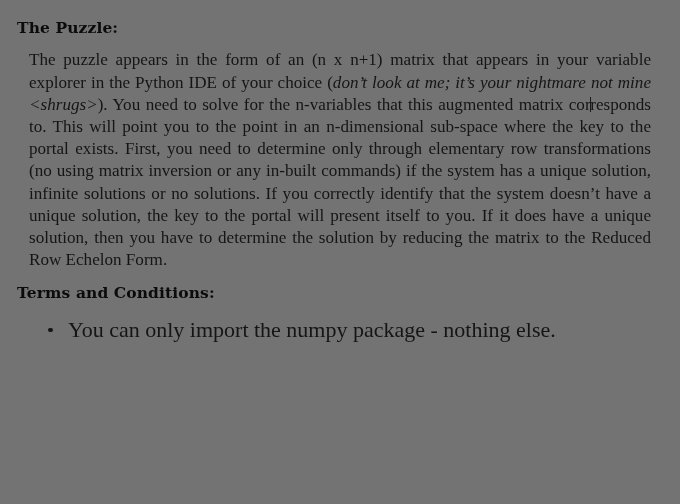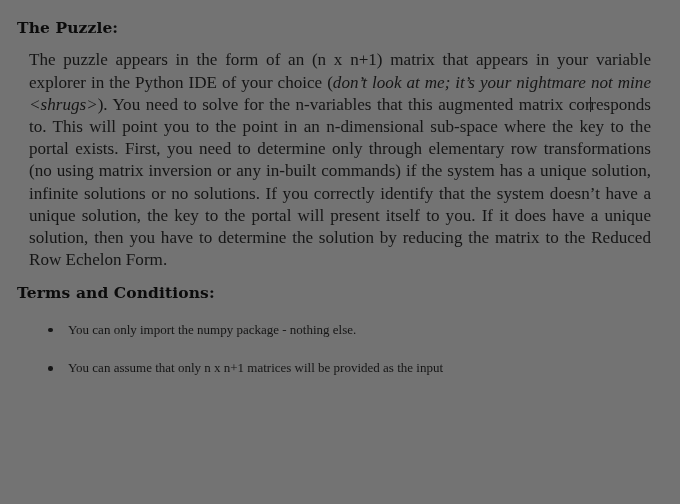--- a/index.html
+++ b/index.html
@@ -67,26 +67,26 @@
 
   .bullets {
     list-style: none;
     margin: 8px 0 0 0;
     padding: 0;
   }
 
   .bullets li {
     position: relative;
     padding-left: 51px;
-    font-size: 13px;
+    font-size: 22px;
     line-height: 22.2px;
     text-align: justify;
     text-justify: inter-word;
     color: #151515;
-    margin: 16px 0 0 0;
+    margin: 7px 0 0 0;
   }
 
   .bullets li::before {
     content: "";
     position: absolute;
     left: 31px;
     top: 9px;
     width: 4.6px;
     height: 4.6px;
     background: #151515;
@@ -107,16 +107,15 @@
   <h2 class="heading heading-1">The Puzzle:</h2>
 
   <p class="para para-1">
     <span class="txt">The puzzle appears in the form of an (n x n+1) matrix that appears in your variable explorer in the Python IDE of your choice (</span><em>don’t look at me; it’s your nightmare not mine &lt;shrugs&gt;</em><span class="txt">). You need to solve for the n-variables that this augmented matrix cor</span><span class="caret"></span><span class="txt">responds to. This will point you to the point in an n-dimensional sub-space where the key to the portal exists. First, you need to determine only through elementary row transformations (no using matrix inversion or any in-built commands) if the system has a unique solution, infinite solutions or no solutions. If you correctly identify that the system doesn’t have a unique solution, the key to the portal will present itself to you. If it does have a unique solution, then you have to determine the solution by reducing the matrix to the Reduced Row Echelon Form.</span>
   </p>
 
   <h2 class="heading heading-2">Terms and Conditions:</h2>
 
   <ul class="bullets">
     <li><span>You can only import the numpy package - nothing else.</span></li>
-    <li><span>You can assume that only n x n+1 matrices will be provided as the input</span></li>
   </ul>
 
 </div>
 
 </body></html>

